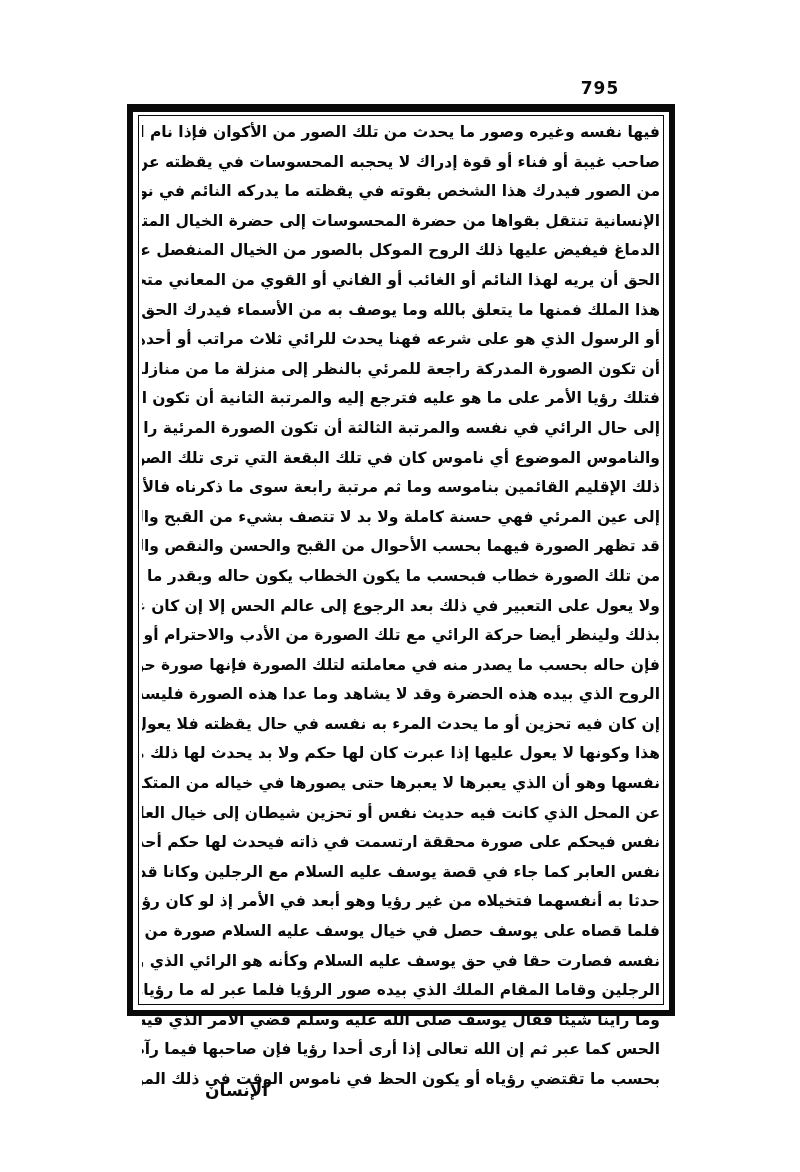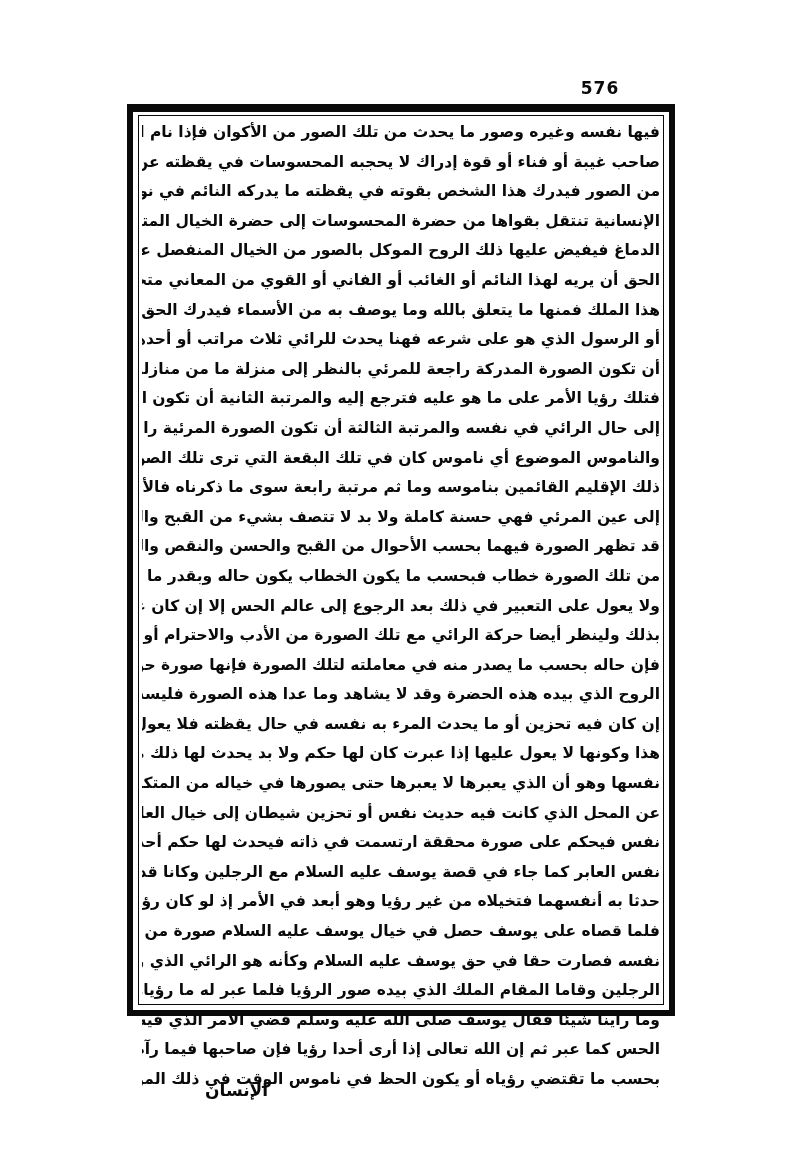--- a/index.html
+++ b/index.html
@@ -8,21 +8,21 @@
     .frame { position: absolute; left: 127px; top: 104px; width: 548px; height: 912px; border: 6px solid #0a0a0a; box-sizing: border-box; }
     .frame::before { content: ""; position: absolute; left: 5px; top: 5px; right: 5px; bottom: 5px; border: 1.5px solid #0a0a0a; }
     .frame-top-shadow { position: absolute; left: 129px; top: 108px; width: 544px; height: 4px; background: #0a0a0a; }
     .text-block { position: absolute; left: 142px; top: 118px; width: 518px; height: 890px; direction: rtl; }
     .line { height: 29.6px; line-height: 29.6px; font-size: 15.5px; font-weight: bold; white-space: nowrap; overflow: hidden; text-align: justify; text-align-last: justify; font-family: "DejaVu Sans", sans-serif; }
     .catchword { position: absolute; top: 1080px; left: 205px; font-size: 17px; font-weight: bold; direction: rtl; }
   </style>
 </head>
 <body>
 
-<div class="page-number">576</div>
+<div class="page-number">795</div>
 
 <div class="frame"></div>
 <div class="frame-top-shadow"></div>
 
 <div class="text-block">
   <div class="line">فيها نفسه وغيره وصور ما يحدث من تلك الصور من الأكوان فإذا نام الإنسان وكان</div>
   <div class="line">صاحب غيبة أو فناء أو قوة إدراك لا يحجبه المحسوسات في يقظته عن إدراك ما بيد هذا الملك</div>
   <div class="line">من الصور فيدرك هذا الشخص بقوته في يقظته ما يدركه النائم في نومه وذلك أن اللطيفة</div>
   <div class="line">الإنسانية تنتقل بقواها من حضرة المحسوسات إلى حضرة الخيال المتصل بها الذي محله مقدم</div>
   <div class="line">الدماغ فيفيض عليها ذلك الروح الموكل بالصور من الخيال المنفصل عن الإذن الإلهي ما شاء</div>

